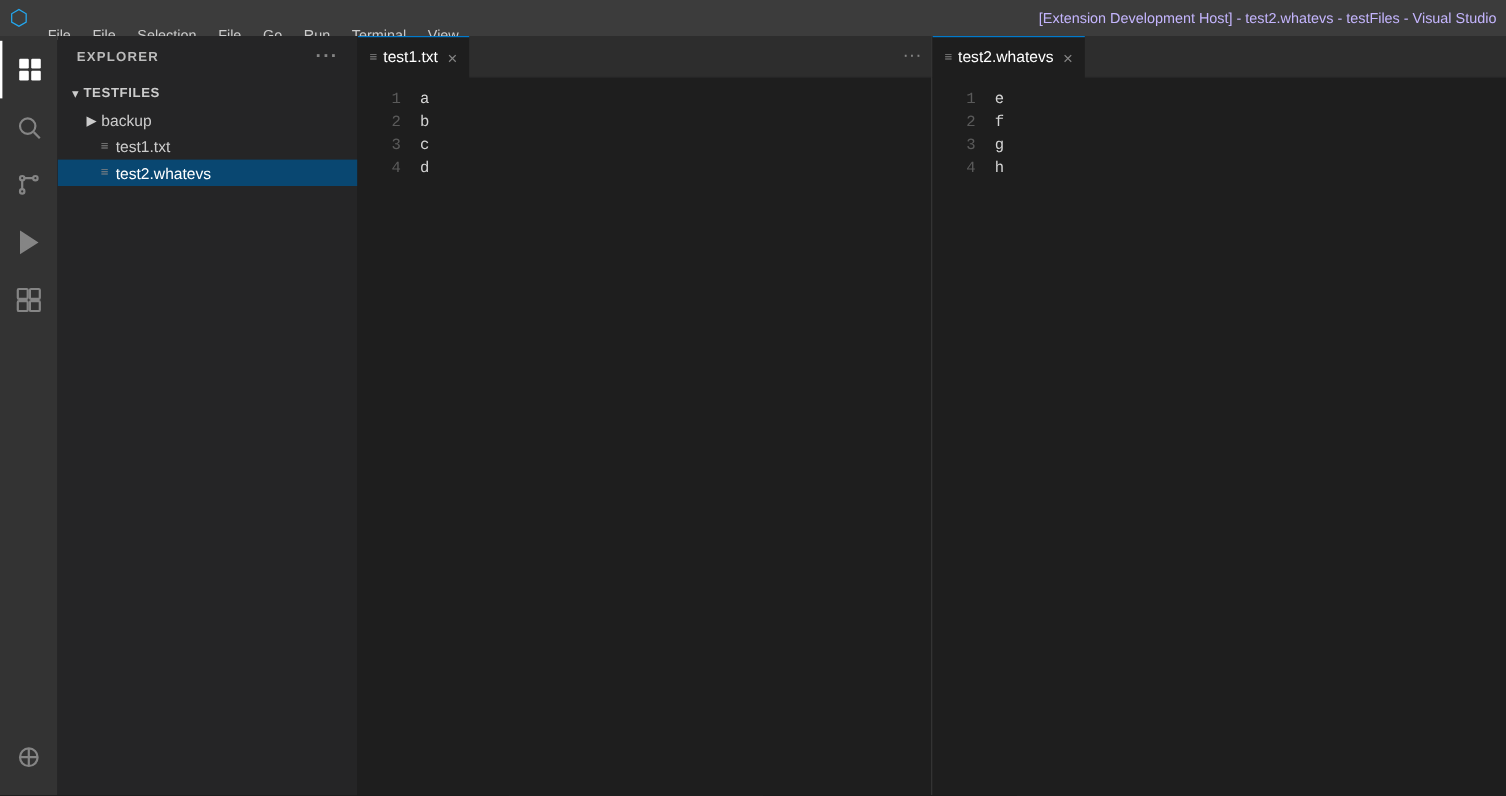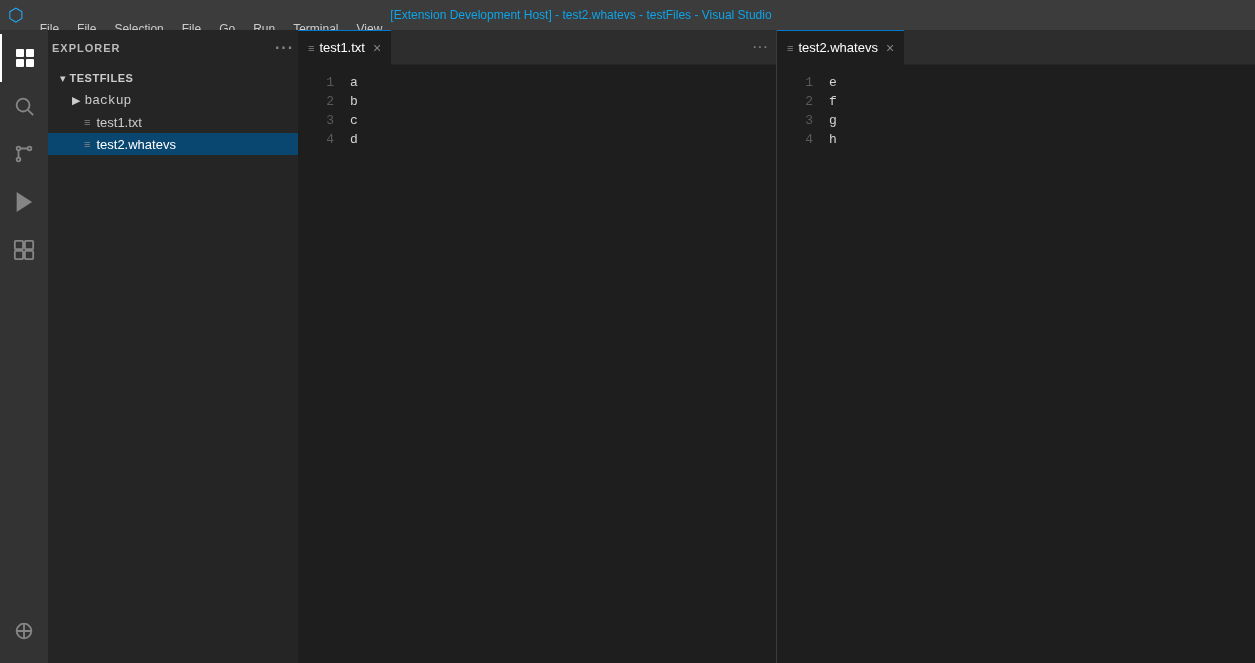--- a/index.html
+++ b/index.html
@@ -32,23 +32,23 @@
     #titlebar .menu-item {
       padding: 2px 8px;
       cursor: pointer;
       border-radius: 3px;
       color: #cccccc;
       font-size: 12px;
       margin-top: 28px;
     }
     #titlebar .title-text {
       flex: 1;
-      text-align: left;
+      text-align: right;
       font-size: 12px;
-      color: #0ea5e9;
+      color: #c4b5fd;
     }
 
     
     #main {
       display: flex;
       flex: 1;
       overflow: hidden;
     }
 
     
@@ -82,21 +82,21 @@
       width: 250px;
       background: #252526;
       display: flex;
       flex-direction: column;
       flex-shrink: 0;
     }
     #sidebar-header {
       height: 35px;
       display: flex;
       align-items: center;
-      padding: 0 4px;
+      padding: 0 16px;
       font-size: 11px;
       font-weight: 700;
       letter-spacing: 1px;
       color: #bbbbbb;
       text-transform: uppercase;
       justify-content: space-between;
     }
     .sidebar-more-btn {
       cursor: pointer;
       font-size: 16px;
@@ -303,21 +303,21 @@
     </div>
     <div id="file-tree">
 
       <div class="tree-folder">
         <span class="folder-icon">▾</span>
         <span class="folder-name">TESTFILES</span>
       </div>
 
       <div class="tree-subfolder">
         <span class="folder-icon" style="color:#cccccc;">▶</span>
-        <span style="font-size:13px;font-family:Liberation Mono, monospace;">backup</span>
+        <span style="font-size:13px;">backup</span>
       </div>
 
       <div class="tree-item">
         <span class="file-icon">≡</span>
         <span>test1.txt</span>
       </div>
 
       <div class="tree-item active">
         <span class="file-icon">≡</span>
         <span>test2.whatevs</span>

